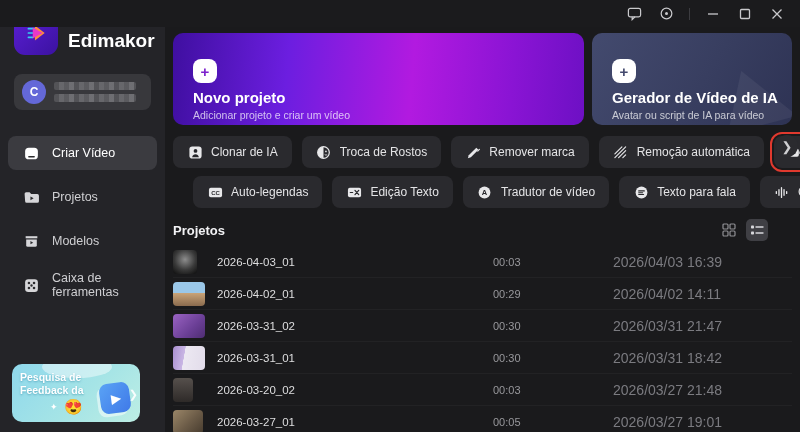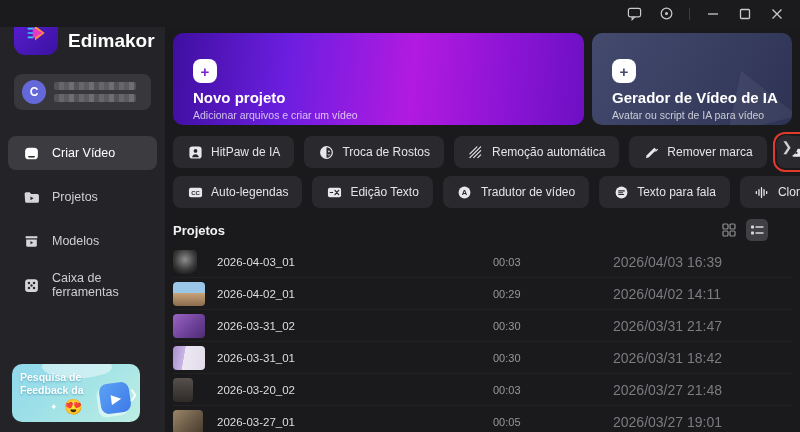--- a/index.html
+++ b/index.html
@@ -44,21 +44,21 @@
   .banner { height:92px; border-radius:10px; position:relative; overflow:hidden; cursor:pointer; }
   .banner-new { flex:1; background:linear-gradient(95deg,#3f0fa0 0%,#6c1ee0 28%,#b21ae0 58%,#8a14d4 82%,#6d10c4 100%); }
   .banner-ai { width:200px; background:linear-gradient(120deg,#434a6e 0%,#383e60 55%,#2e3354 100%); }
   .banner-ai::after { content:"▶"; position:absolute; right:-8px; bottom:-26px; font-size:84px; color:rgba(255,255,255,.06); transform:rotate(12deg); }
   .plus-chip { position:absolute; left:20px; top:26px; width:24px; height:24px; background:#fff; border-radius:8px; display:flex; align-items:center; justify-content:center; color:#7c22cc; font-size:15px; font-weight:bold; line-height:1; }
   .banner-ai .plus-chip { color:#444a6e; }
   .banner-title { position:absolute; left:20px; top:56px; font-size:15px; font-weight:bold; color:#fff; }
   .banner-sub { position:absolute; left:20px; top:76px; font-size:10.5px; color:rgba(255,255,255,.72); }
 
   .feat-row { display:flex; gap:10px; margin-top:11px; }
-  .feat-row + .feat-row { margin-top:8px; }
+  .feat-row + .feat-row { margin-top:8px;margin-left:20px; }
   .feat-btn { height:32px; background:#2a2a2e; border-radius:8px; display:flex; align-items:center; gap:8px; padding:0 14px; font-size:12px; color:#e4e4e6; white-space:nowrap; cursor:pointer; }
   .feat-btn .ficon { width:16px; height:16px; display:flex; align-items:center; justify-content:center; flex:0 0 auto; }
   .feat-btn.hl { outline:2px solid #e0392e; outline-offset:2px; }
   .scroll-chevron { position:absolute; top:135px; right:2px; width:22px; height:22px; border-radius:50%; background:#2b2b2f; color:#cfcfd2; font-size:13px; display:flex; align-items:center; justify-content:center; cursor:pointer; }
 
   .proj-header { margin-top:10px; height:24px; display:flex; align-items:center; padding-right:24px; }
   .proj-title { font-size:13px; font-weight:bold; color:#f2f2f4; flex:1; }
   .view-toggle { display:flex; gap:6px; align-items:center; }
   .vt-btn { width:22px; height:22px; border-radius:5px; display:flex; align-items:center; justify-content:center; cursor:pointer; }
   .vt-btn.active { background:#3f3f44; }
@@ -192,67 +192,67 @@
       <span class="promo-chevron">❯</span>
     </div>
   </aside>
 
   <main class="main">
 
     <div class="banners">
       <div class="banner banner-new">
         <div class="plus-chip">+</div>
         <div class="banner-title">Novo projeto</div>
-        <div class="banner-sub">Adicionar arquivos e criar um vídeo</div>
+        <div class="banner-sub">Adicionar projeto e criar um vídeo</div>
       </div>
       <div class="banner banner-ai">
         <div class="plus-chip">+</div>
         <div class="banner-title">Gerador de Vídeo de IA</div>
         <div class="banner-sub">Avatar ou script de IA para vídeo</div>
       </div>
     </div>
 
     <div class="feat-row">
       <div class="feat-btn">
         <span class="ficon">
           <svg width="15" height="15" viewBox="0 0 16 16">
               <rect x="1.5" y="1.5" width="13" height="13" rx="3" fill="#e8e8ea"></rect>
               <circle cx="8" cy="6.3" r="2" fill="#26262a"></circle>
               <path d="M4.4 13c.3-2 1.8-3.1 3.6-3.1s3.3 1.1 3.6 3.1z" fill="#26262a"></path>
             </svg>
         </span>
-        <span>HitPaw de IA</span>
+        <span>Clonar de IA</span>
       </div>
       <div class="feat-btn">
         <span class="ficon">
           <svg width="15" height="15" viewBox="0 0 16 16">
               <circle cx="8" cy="8" r="6.2" fill="none" stroke="#e8e8ea" stroke-width="1.3"></circle>
               <path d="M8 1.8a6.2 6.2 0 000 12.4z" fill="#e8e8ea"></path>
               <circle cx="10.6" cy="6.8" r=".9" fill="#e8e8ea"></circle>
               <path d="M9.6 10.4c.6.5 1.4.5 2 0" stroke="#e8e8ea" stroke-width="1" fill="none" stroke-linecap="round"></path>
             </svg>
         </span>
         <span>Troca de Rostos</span>
       </div>
       <div class="feat-btn">
         <span class="ficon">
+          <svg width="15" height="15" viewBox="0 0 16 16">
+              <path d="M2 14l3.2-.9 8-8.1-2.2-2.2-8.1 8z" fill="#e8e8ea"></path>
+              <path d="M12.5 6.5l1.8-1.8" stroke="#e8e8ea" stroke-width="1.2" stroke-linecap="round"></path>
+            </svg>
+        </span>
+        <span>Remover marca</span>
+      </div>
+      <div class="feat-btn">
+        <span class="ficon">
           <svg width="15" height="15" viewBox="0 0 16 16" stroke="#e8e8ea" stroke-width="1.2" stroke-linecap="round">
               <path d="M2 9.5L9.5 2M2 13.5L13.5 2M6 13.5L13.5 6M10.5 13.5l3-3"></path>
             </svg>
         </span>
         <span>Remoção automática</span>
-      </div>
-      <div class="feat-btn">
-        <span class="ficon">
-          <svg width="15" height="15" viewBox="0 0 16 16">
-              <path d="M2 14l3.2-.9 8-8.1-2.2-2.2-8.1 8z" fill="#e8e8ea"></path>
-              <path d="M12.5 6.5l1.8-1.8" stroke="#e8e8ea" stroke-width="1.2" stroke-linecap="round"></path>
-            </svg>
-        </span>
-        <span>Remover marca</span>
       </div>
       <div class="feat-btn hl">
         <span class="ficon">
           <svg width="15" height="15" viewBox="0 0 16 16">
               <rect x="1" y="4" width="9.5" height="8.5" rx="2" fill="#e8e8ea"></rect>
               <path d="M11 7.2l4-2.2v6.5l-4-2.2z" fill="#e8e8ea"></path>
               <path d="M4.8 6.7l2.8 1.7-2.8 1.7z" fill="#26262a"></path>
             </svg>
         </span>
 

